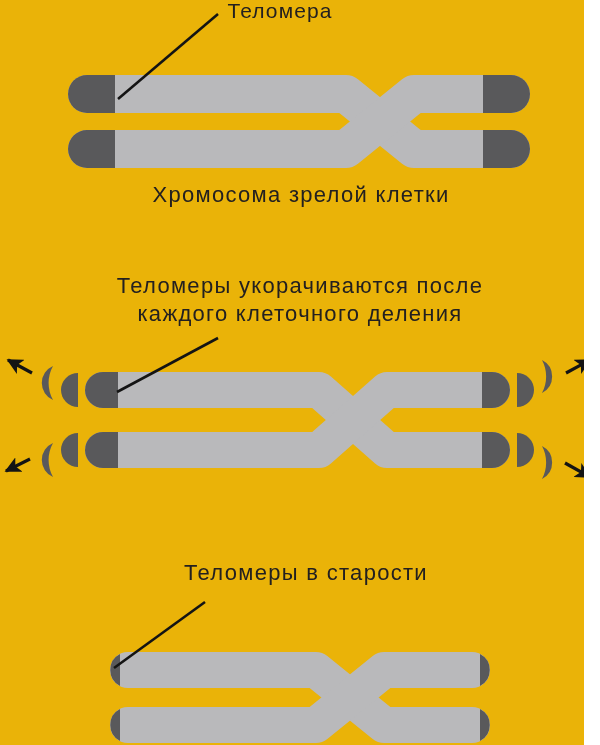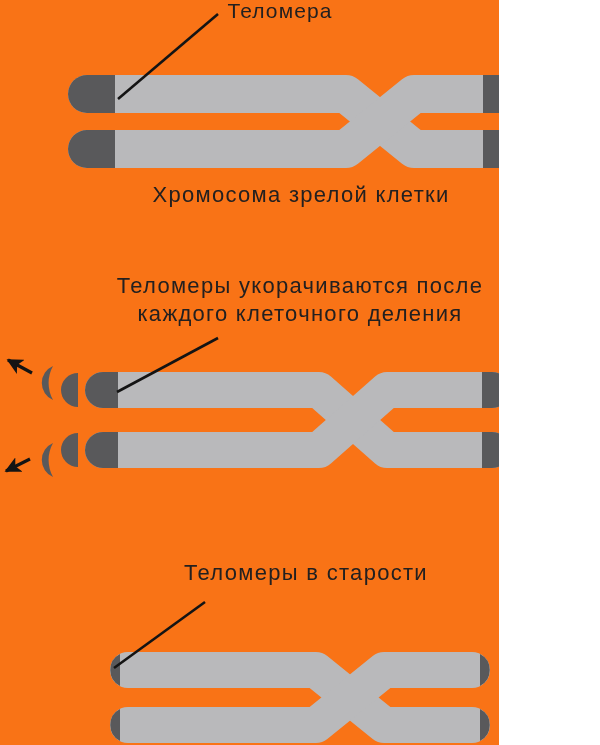--- a/index.html
+++ b/index.html
@@ -1,18 +1,18 @@
 <!DOCTYPE html>
 <html><head>
 <meta charset="utf-8">
 <style>
   html, body { margin: 0; padding: 0; background: #ffffff; }
   .canvas {
-    width: 499px; height: 745px;
-    background: #f97316;
+    width: 584px; height: 745px;
+    background: #eab308;
     position: relative;
     overflow: hidden;
   }
   svg { display: block; }
   .diagram-text {
     font-family: "Liberation Sans", "DejaVu Sans", sans-serif;
     font-size: 22px;
     letter-spacing: 1.3px;
     font-weight: 400;
   }

